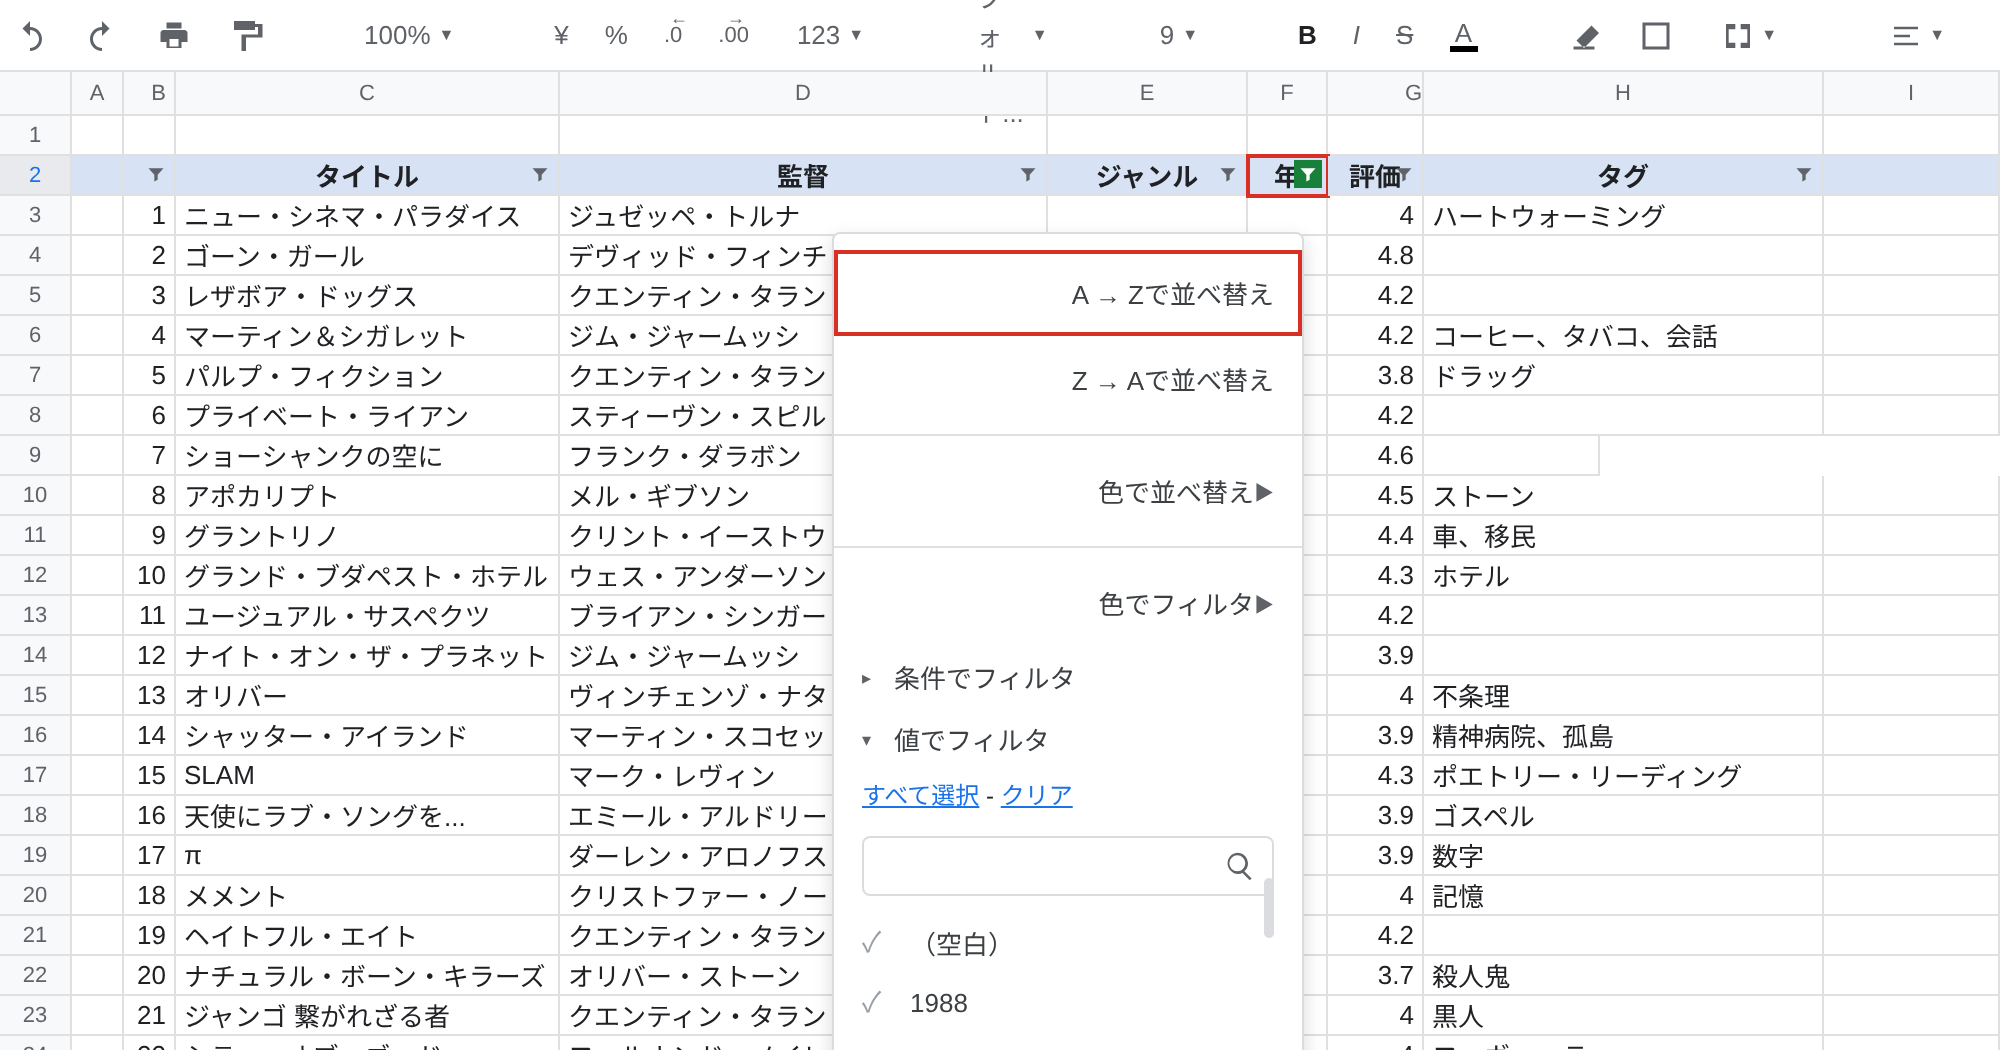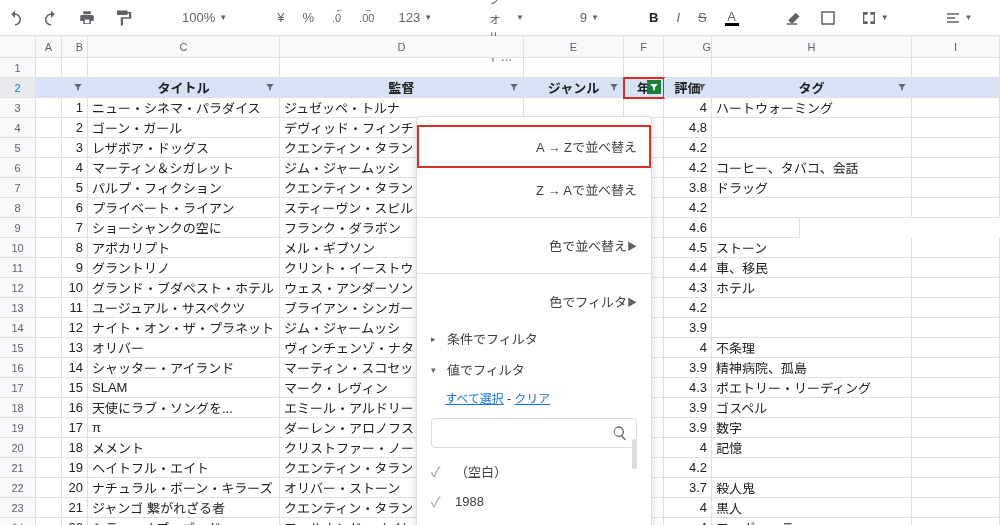--- a/index.html
+++ b/index.html
@@ -44,21 +44,21 @@
   .row.active .rh { background: #e8eaed; color:#1a73e8; }
 
   
   .popup { position: absolute; left: 416px; top: 80px; width: 236px; background: #fff; border: 1px solid #dadce0; box-shadow: 0 4px 10px rgba(0,0,0,0.15); border-radius: 4px; padding: 8px 0 14px 0; z-index: 10; }
   .popup .item { padding: 12px 14px; font-size: 13px; color: #3c4043; display: flex; align-items: center; justify-content: flex-end; cursor: pointer; }
   .popup .item .arrow { font-size: 10px; color: #5f6368; }
   .popup .item.hl { outline: 2px solid #d93025; outline-offset: -2px; }
   .popup .sep { height: 1px; background: #e0e0e0; margin: 6px 0; }
   .popup .expand { padding: 6px 14px; font-size: 13px; color: #3c4043; display:flex; align-items:center; gap:6px; cursor:pointer;}
   .popup .expand .caret { font-size: 9px; color:#5f6368; display:inline-block; width:10px; }
-  .popup .links { padding: 4px 14px 8px 28px; font-size: 12px; }
+  .popup .links { padding: 4px 14px 8px 14px; font-size: 12px; }
   .popup .links a { color: #1a73e8; text-decoration: underline; cursor:pointer; }
   .popup .searchbox { margin: 4px 14px 8px 14px; height: 30px; border: 1px solid #dadce0; border-radius: 4px; display:flex; align-items:center; padding: 0 8px; color:#5f6368; justify-content: space-between; }
   .popup .searchbox svg { width:16px; height:16px; fill:#5f6368; }
   .popup .vals { padding: 0 14px 0 14px; max-height: 110px;}
   .popup .val { display:flex; align-items:center; gap:10px; padding: 5px 0; color:#3c4043; font-size:13px; cursor:pointer;}
   .popup .val .chk { color:#9aa0a6; font-size:14px; width:14px; }
   .popup .scrollbar { position:absolute; right:14px; top:322px; width:5px; height:30px; background:#dadce0; border-radius:3px; }
 
   
   .ico { fill: currentColor; }

